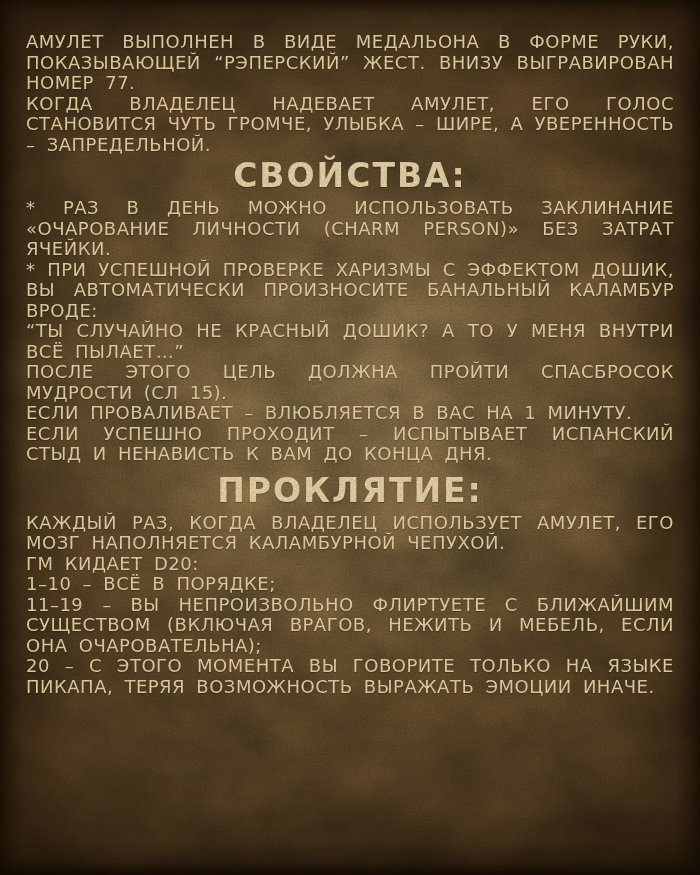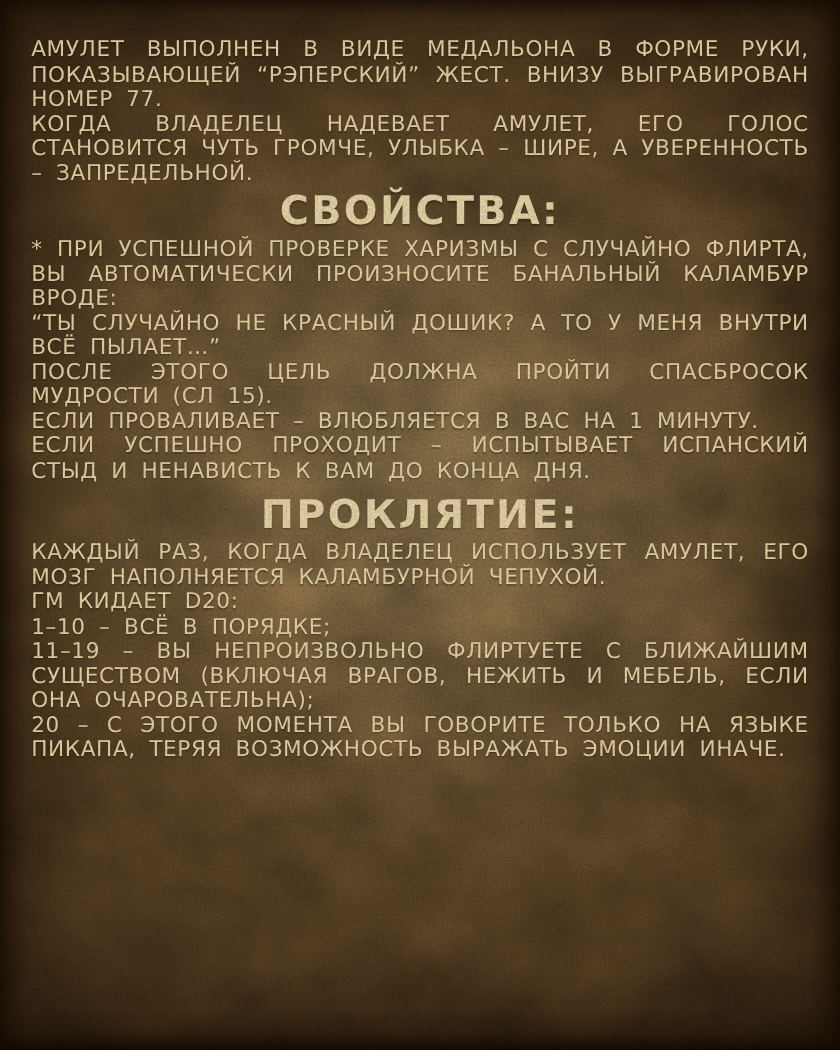--- a/index.html
+++ b/index.html
@@ -91,21 +91,22 @@
 
   <div class="vignette"></div>
 
   <div class="content">
 
     <p>АМУЛЕТ ВЫПОЛНЕН В ВИДЕ МЕДАЛЬОНА В ФОРМЕ РУКИ, ПОКАЗЫВАЮЩЕЙ “РЭПЕРСКИЙ” ЖЕСТ. ВНИЗУ ВЫГРАВИРОВАН НОМЕР 77.</p>
     <p>КОГДА ВЛАДЕЛЕЦ НАДЕВАЕТ АМУЛЕТ, ЕГО ГОЛОС СТАНОВИТСЯ ЧУТЬ ГРОМЧЕ, УЛЫБКА – ШИРЕ, А УВЕРЕННОСТЬ – ЗАПРЕДЕЛЬНОЙ.</p>
 
     <h2>СВОЙСТВА:</h2>
 
-    <p class="mt">* ПРИ УСПЕШНОЙ ПРОВЕРКЕ ХАРИЗМЫ С СЛУЧАЙНО ФЛИРТА, ВЫ АВТОМАТИЧЕСКИ ПРОИЗНОСИТЕ БАНАЛЬНЫЙ КАЛАМБУР ВРОДЕ:</p>
+    <p class="mt">* РАЗ В ДЕНЬ МОЖНО ИСПОЛЬЗОВАТЬ ЗАКЛИНАНИЕ «ОЧАРОВАНИЕ ЛИЧНОСТИ (CHARM PERSON)» БЕЗ ЗАТРАТ ЯЧЕЙКИ.</p>
+    <p class="mt">* ПРИ УСПЕШНОЙ ПРОВЕРКЕ ХАРИЗМЫ С ЭФФЕКТОМ ДОШИК, ВЫ АВТОМАТИЧЕСКИ ПРОИЗНОСИТЕ БАНАЛЬНЫЙ КАЛАМБУР ВРОДЕ:</p>
 
     <p class="mt">“ТЫ СЛУЧАЙНО НЕ КРАСНЫЙ ДОШИК? А ТО У МЕНЯ ВНУТРИ ВСЁ ПЫЛАЕТ…”</p>
 
     <p class="mt">ПОСЛЕ ЭТОГО ЦЕЛЬ ДОЛЖНА ПРОЙТИ СПАСБРОСОК МУДРОСТИ (СЛ 15).</p>
     <p>ЕСЛИ ПРОВАЛИВАЕТ – ВЛЮБЛЯЕТСЯ В ВАС НА 1 МИНУТУ.</p>
     <p>ЕСЛИ УСПЕШНО ПРОХОДИТ – ИСПЫТЫВАЕТ ИСПАНСКИЙ СТЫД И НЕНАВИСТЬ К ВАМ ДО КОНЦА ДНЯ.</p>
 
     <h2 class="mt-section">ПРОКЛЯТИЕ:</h2>
 
     <p>КАЖДЫЙ РАЗ, КОГДА ВЛАДЕЛЕЦ ИСПОЛЬЗУЕТ АМУЛЕТ, ЕГО МОЗГ НАПОЛНЯЕТСЯ КАЛАМБУРНОЙ ЧЕПУХОЙ.</p>

